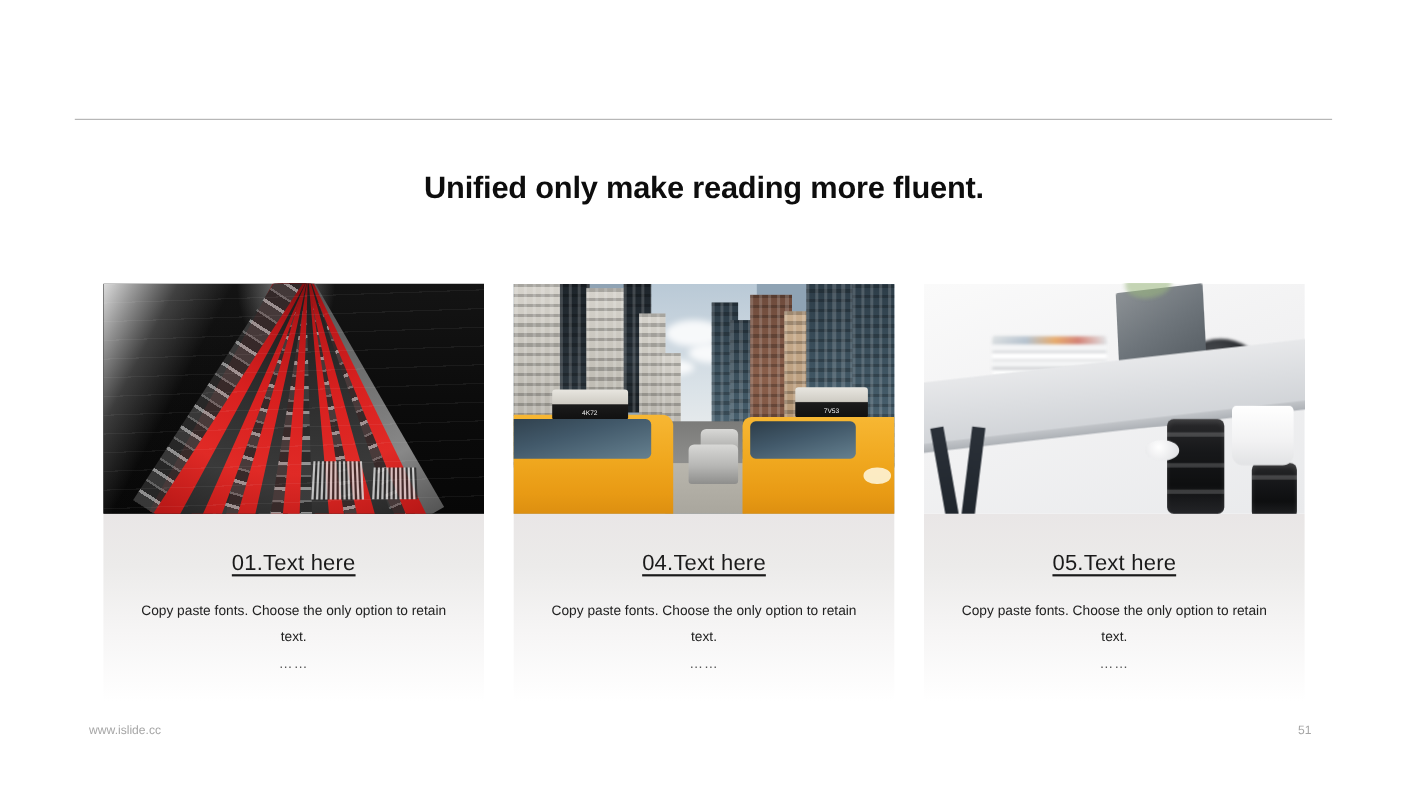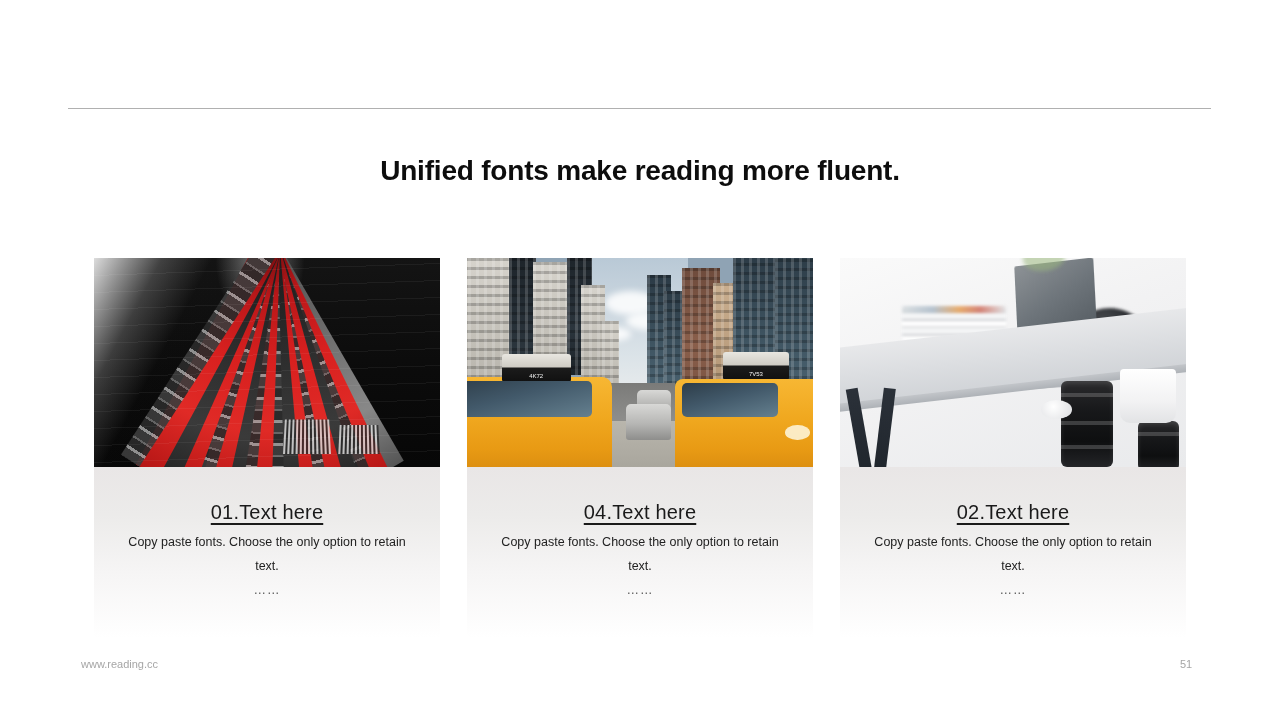--- a/index.html
+++ b/index.html
@@ -51,21 +51,21 @@
   }
   .card-heading {
     font-size:20px; color:#1a1a1a;
     text-decoration:underline;
     text-underline-offset:4px;
     letter-spacing:0.2px;
     display:inline-block;
     text-align:right;
   }
   .card-text {
-    margin-top:6px;
+    margin-top:19px;
     font-size:12.5px; color:#222222;
     line-height:1.95;
     padding:0 22px;
   }
   .card-dots {
     margin-top:4px;
     font-size:12.5px; color:#555;
     letter-spacing:1px;
   }
 
@@ -255,21 +255,21 @@
   }
   .blur-soft { filter:blur(1.6px); }
 </style>
 </head>
 <body>
 
 <div class="slide">
 
   <div class="top-rule"></div>
 
-  <div class="slide-title">Unified fonts make reading more fluent.</div>
+  <div class="slide-title">Unified only make reading more fluent.</div>
 
   <div class="cards">
 
     <div class="card">
       <div class="card-image img-skyscraper">
         <div class="sky-bg"></div>
         <div class="vanish-glow"></div>
 
         <div class="stripe s-gray" style="transform:translateX(-50%) rotate(-30deg)"></div>
         <div class="stripe s-red" style="transform:translateX(-50%) rotate(-26deg)"></div>
@@ -412,24 +412,24 @@
 
         <div class="mug" style="left:81%;top:53%;width:16%;height:26%;"></div>
         <div style="position:absolute;left:58%;top:68%;width:9%;height:9%;border-radius:50%;
              background:radial-gradient(circle at 40% 35%,#fff,#dcdde0);"></div>
 
         <div style="position:absolute;left:53%;top:-6%;width:12%;height:12%;border-radius:50% 40% 60% 45%;
              background:#9bb87f;opacity:.55;filter:blur(2px);"></div>
       </div>
 
       <div class="card-body">
-        <div class="card-heading">02.Text here</div>
+        <div class="card-heading">05.Text here</div>
         <div class="card-text">Copy paste fonts. Choose the only option to retain text.</div>
         <div class="card-dots">……</div>
       </div>
     </div>
 
   </div>
 
-  <div class="footer-left">www.reading.cc</div>
+  <div class="footer-left">www.islide.cc</div>
   <div class="footer-page">51</div>
 
 </div>
 
 </body></html>

